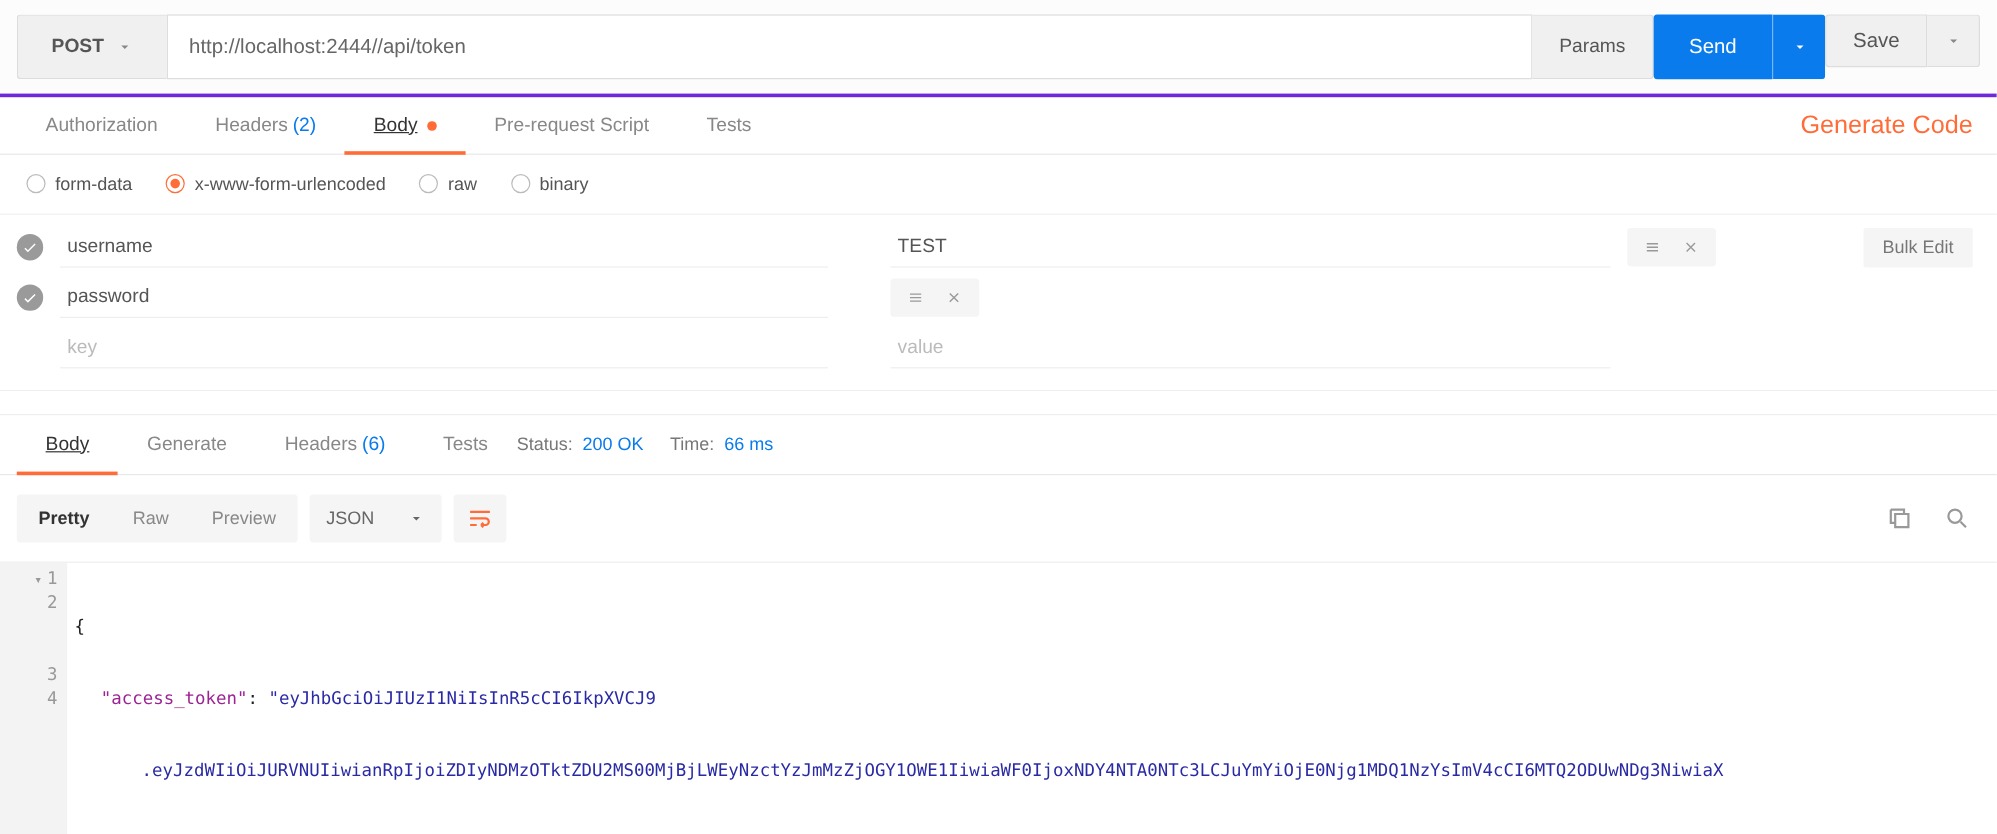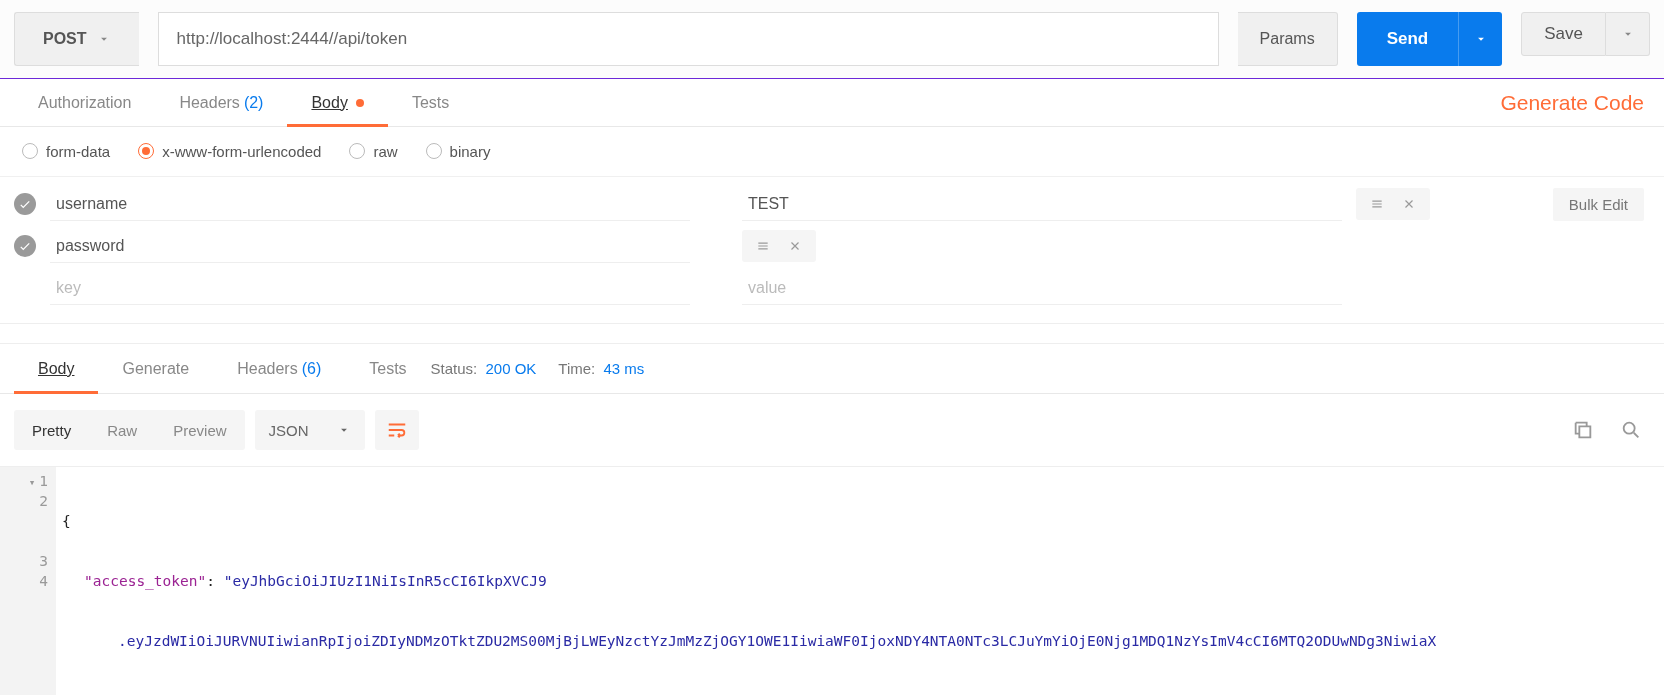--- a/index.html
+++ b/index.html
@@ -9,23 +9,23 @@
     color: #555;
     background: #fff;
     width: 1664px;
   }
 
   
   .request-bar {
     display: flex;
     align-items: stretch;
     padding: 12px 14px 12px 14px;
-    gap: 19px;
+    gap: 0;
     background: #fcfcfc;
-    border-bottom: 1px solid #6d28d9;
+    border-bottom: 3px solid #6d28d9;
   }
   .method-btn {
     display: flex;
     align-items: center;
     justify-content: center;
     background: #f0f0f0;
     border: 1px solid #ddd;
     border-right: none;
     color: #555;
     font-weight: 700;
@@ -49,21 +49,21 @@
   .params-btn {
     display:flex;align-items:center;justify-content:center;
     height:54px;padding:0 22px;
     background:#f0f0f0;border:1px solid #ddd;border-left:none;
     color:#555;font-size:16px;
     border-radius:0 3px 3px 0;cursor:pointer;
   }
   .send-group{display:flex;height:54px;}
   .send-btn{
     background:#097bed;color:#fff;border:none;
-    font-size:17px;font-weight:700;
+    font-size:17px;font-weight:400;
     padding:0 30px;border-radius:3px 0 0 3px;cursor:pointer;
   }
   .send-caret{
     background:#097bed;color:#fff;border:none;border-left:1px solid rgba(255,255,255,.25);
     width:44px;display:flex;align-items:center;justify-content:center;
     border-radius:0 3px 3px 0;cursor:pointer;
   }
   .save-group{display:flex;height:44px;}
   .save-btn{
     background:#f0f0f0;border:1px solid #ddd;color:#555;
@@ -147,21 +147,21 @@
   .resp-toolbar{
     display:flex;align-items:center;padding:16px 14px;gap:10px;
   }
   .seg{
     display:flex;align-items:center;background:#f5f5f5;border-radius:3px;height:40px;
   }
   .seg .seg-btn{
     border:none;background:transparent;padding:0 18px;height:100%;
     font-size:15px;color:#888;cursor:pointer;
   }
-  .seg .seg-btn.active{color:#333;font-weight:400;}
+  .seg .seg-btn.active{color:#333;font-weight:700;}
   .fmt-select{
     display:flex;align-items:center;background:#f5f5f5;border-radius:3px;height:40px;
     padding:0 14px;color:#666;font-size:15px;cursor:pointer;gap:28px;
   }
   .wrap-btn{
     display:flex;align-items:center;justify-content:center;background:#f5f5f5;border-radius:3px;
     height:40px;width:44px;color:#ff6c37;font-size:20px;cursor:pointer;
   }
   .resp-toolbar .spacer{flex:1;}
   .tool-icon{color:#999;font-size:22px;cursor:pointer;padding:0 8px;}
@@ -226,20 +226,21 @@
 <div class="tabs">
   <div class="tab">Authorization</div>
   <div class="tab">
     <span>Headers</span>
     <span class="badge">(2)</span>
   </div>
   <div class="tab active">
     <span>Body</span>
     <span class="dot"></span>
   </div>
+  <div class="tab">Pre-request Script</div>
   <div class="tab">Tests</div>
   <div class="spacer"></div>
   <div class="gen-code">Generate Code</div>
 </div>
 
 <div class="body-types">
   <label class="radio">
     <span class="r-outer">
         <span class="r-inner"></span>
       </span>
@@ -336,21 +337,21 @@
   </div>
   <div class="tab">Tests</div>
   <div class="spacer"></div>
   <div class="resp-meta">
     <span>
       <span>Status:</span>
       <span class="mv">200 OK</span>
     </span>
     <span>
       <span>Time:</span>
-      <span class="mv">43 ms</span>
+      <span class="mv">66 ms</span>
     </span>
   </div>
 </div>
 
 <div class="resp-toolbar">
   <div class="seg">
     <button class="seg-btn active">Pretty</button>
     <button class="seg-btn">Raw</button>
     <button class="seg-btn">Preview</button>
   </div>

